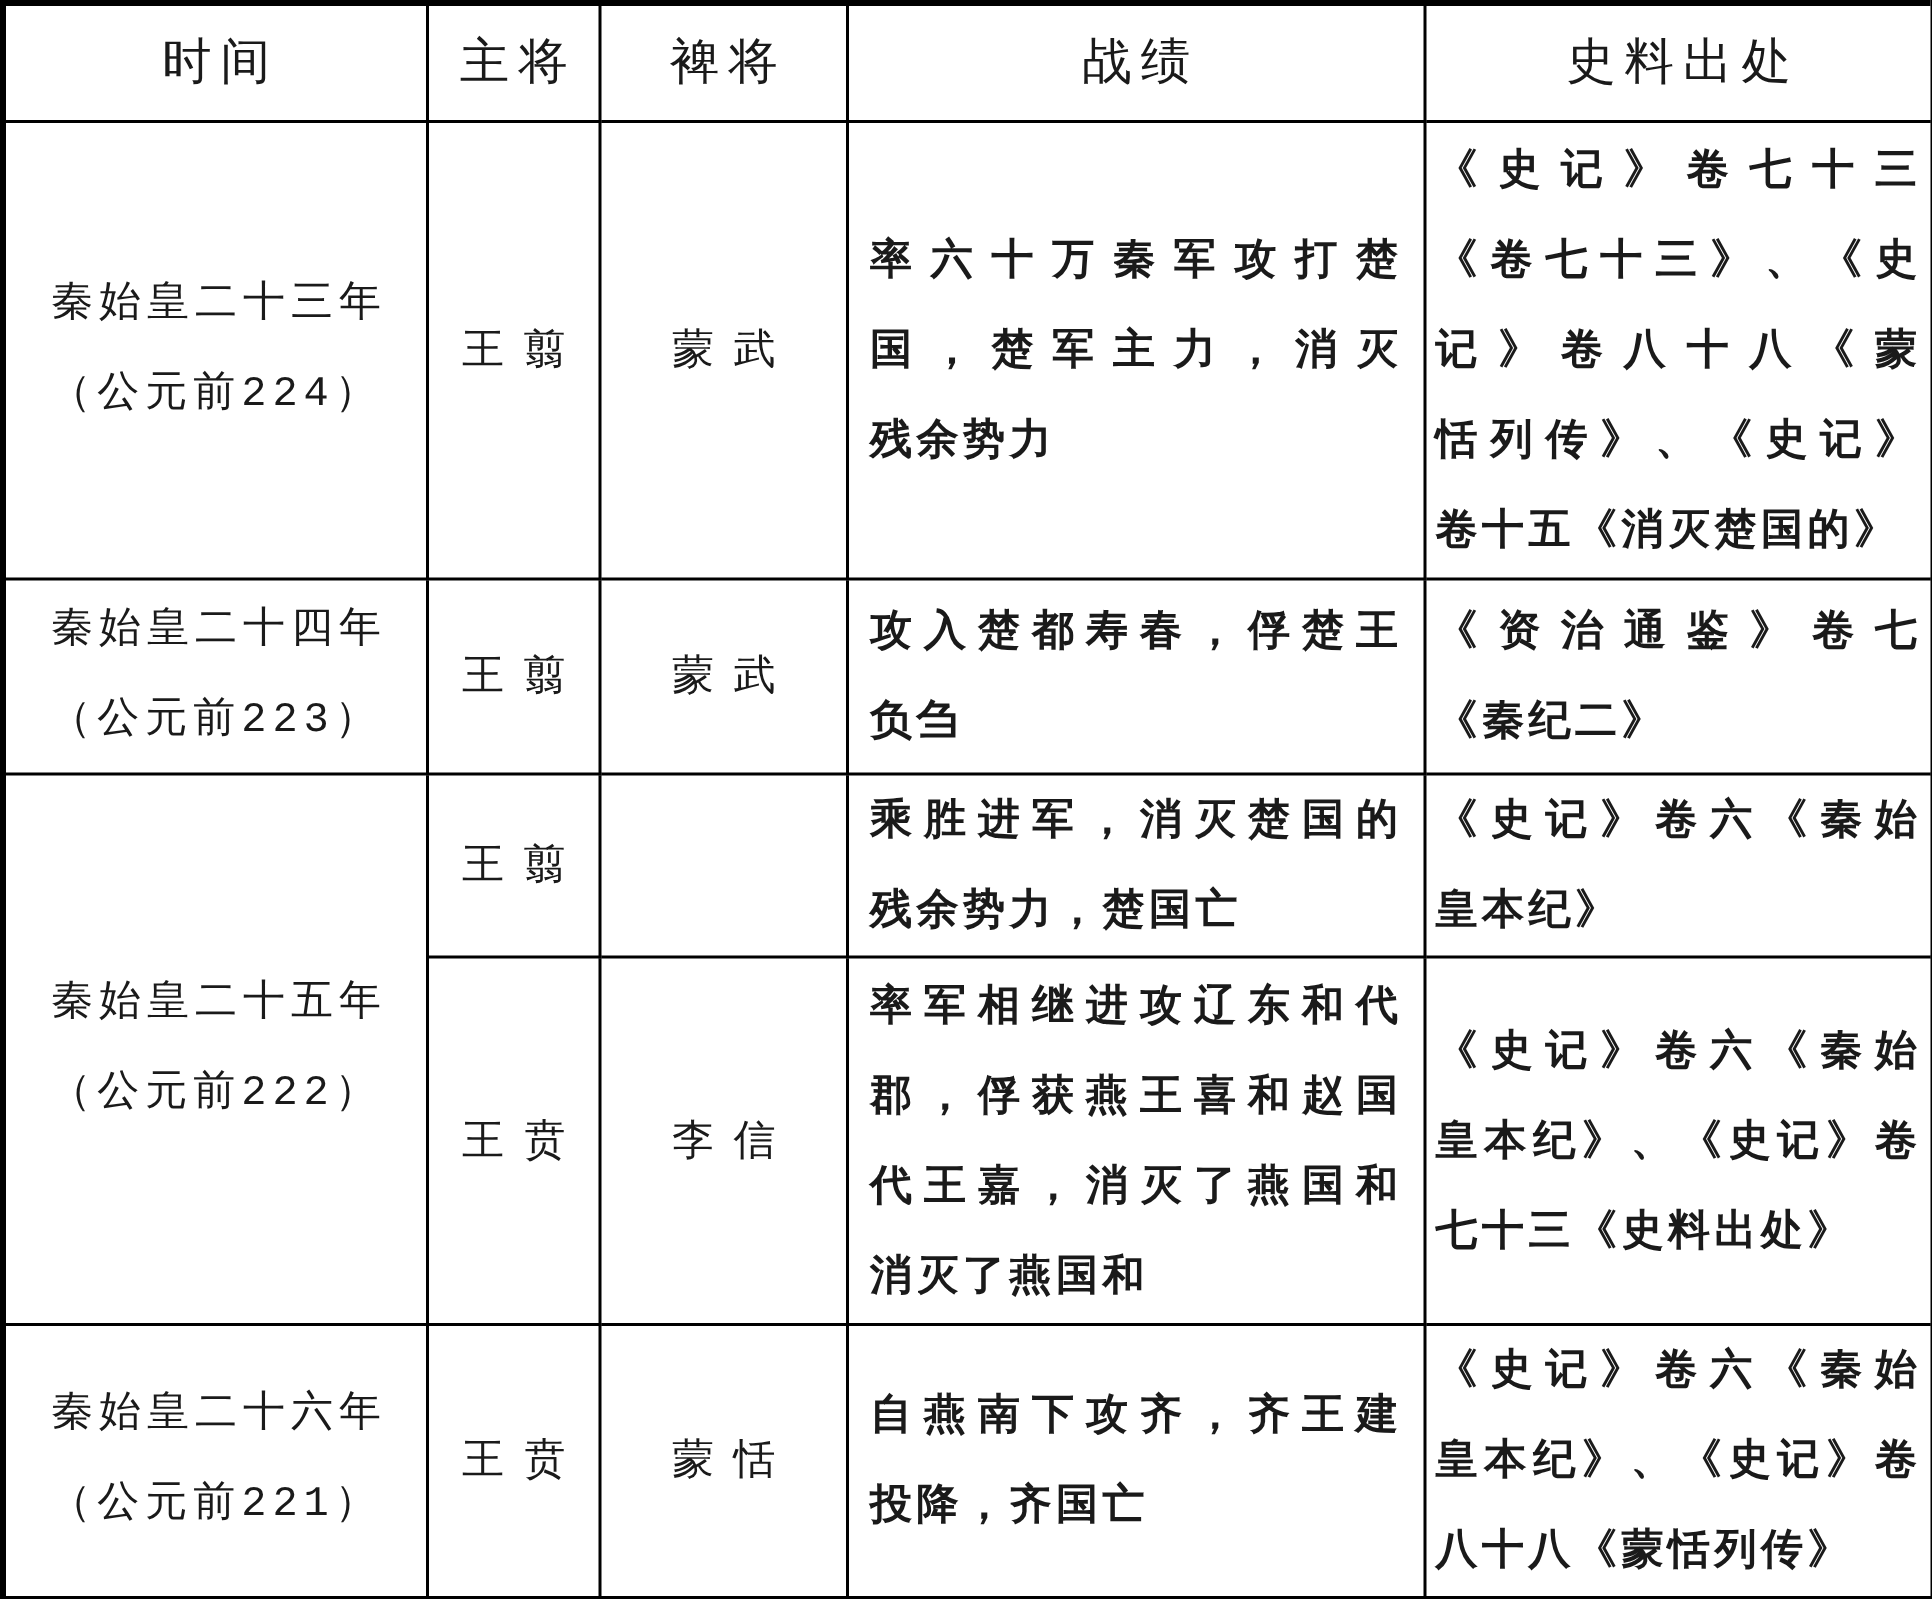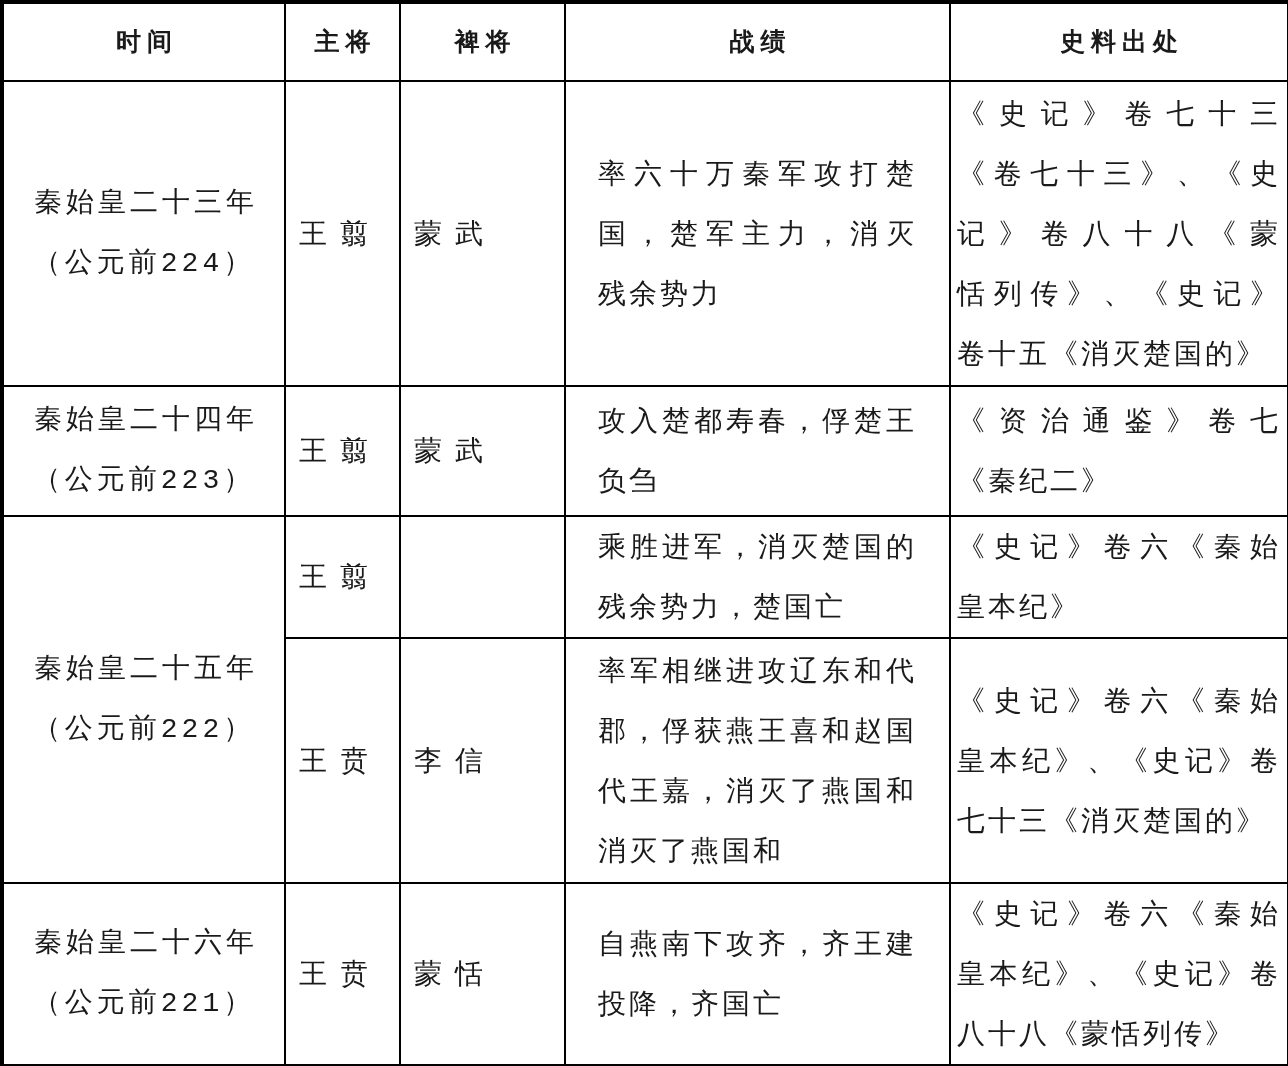--- a/index.html
+++ b/index.html
@@ -28,44 +28,46 @@
   th, td {
     border: 2px solid #000;
     vertical-align: middle;
     overflow: hidden;
     font-size: 28px;
     line-height: 60px;
     font-weight: normal;
     padding: 0;
   }
   th.col-head {
-    font-weight: bold;
-    font-size: 25px;
+    font-weight: normal;
+    font-size: 33px;
     text-align: center;
     letter-spacing: 6px;
     text-indent: 6px;
     line-height: 76px;
   }
   td.c-time {
     text-align: center;
     letter-spacing: 4px;
     text-indent: 4px;
     white-space: pre-line;
     font-family: Liberation Mono, monospace;
   }
   td.c-name {
+    text-align: center;
     letter-spacing: 13px;
     text-indent: 13px;
   }
-  td.c-result { padding: 0 32px; letter-spacing: 3px; }
+  td.c-result { padding: 0 14px; letter-spacing: 3px; }
   td.c-source { padding: 0 6px;  letter-spacing: 3px; }
   .ln {
     text-align: justify;
     text-align-last: justify;
     white-space: nowrap;
+    font-weight: bold;
   }
   .ln.last {
     text-align-last: left;
   }
 </style>
 </head>
 <body>
 
 <table class="hist-table">
   <colgroup>
@@ -139,21 +141,21 @@
     <td class="c-name">李信</td>
     <td class="c-result">
           <div class="ln">率军相继进攻辽东和代</div>
           <div class="ln">郡，俘获燕王喜和赵国</div>
           <div class="ln">代王嘉，消灭了燕国和</div>
           <div class="ln last">消灭了燕国和</div>
         </td>
     <td class="c-source">
           <div class="ln">《史记》卷六《秦始</div>
           <div class="ln">皇本纪》、《史记》卷</div>
-          <div class="ln last">七十三《消灭楚国的》</div>
+          <div class="ln last">七十三《史料出处》</div>
         </td>
   </tr>
 
   <tr style="height:182px">
     <td class="c-time">秦始皇二十六年
 （公元前221）</td>
     <td class="c-name">王贲</td>
     <td class="c-name">蒙恬</td>
     <td class="c-result">
           <div class="ln">自燕南下攻齐，齐王建</div>

